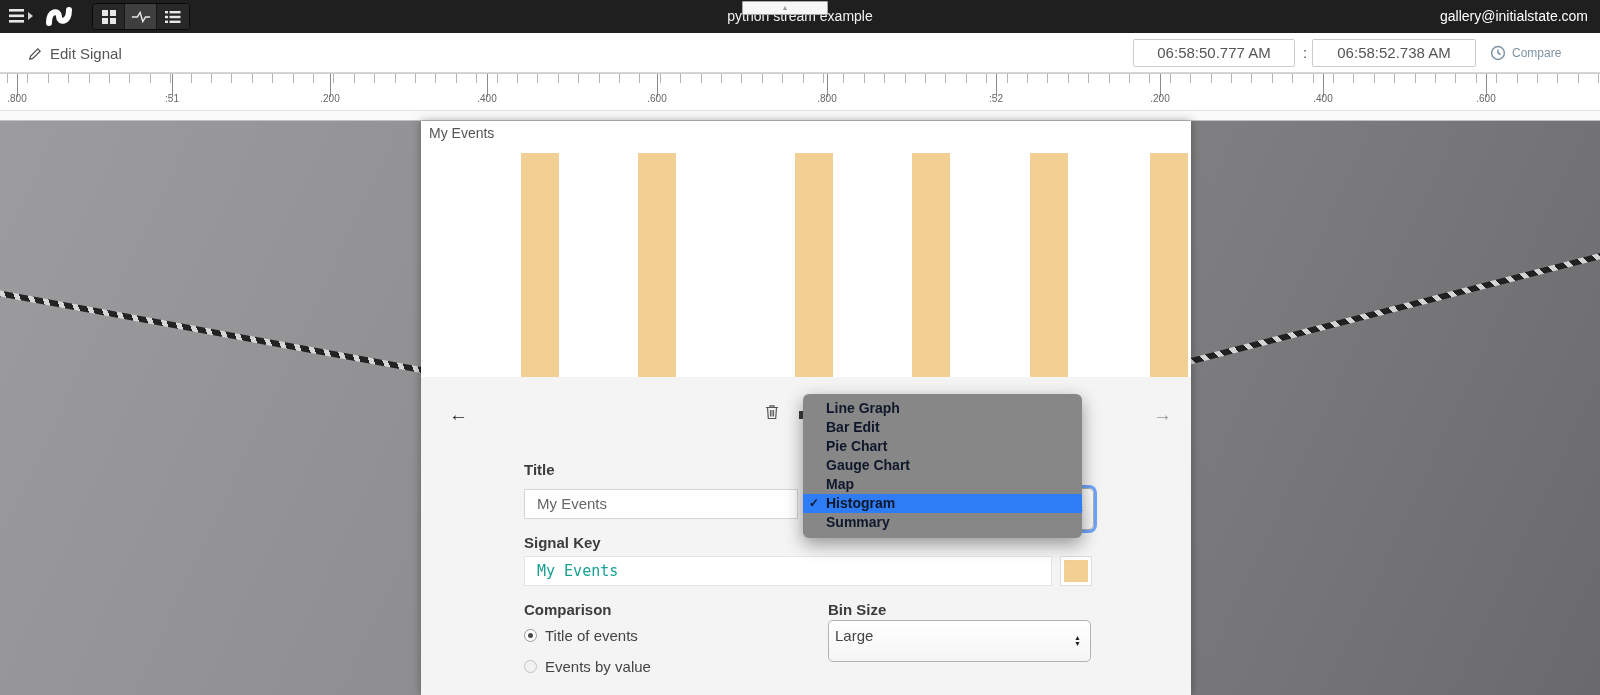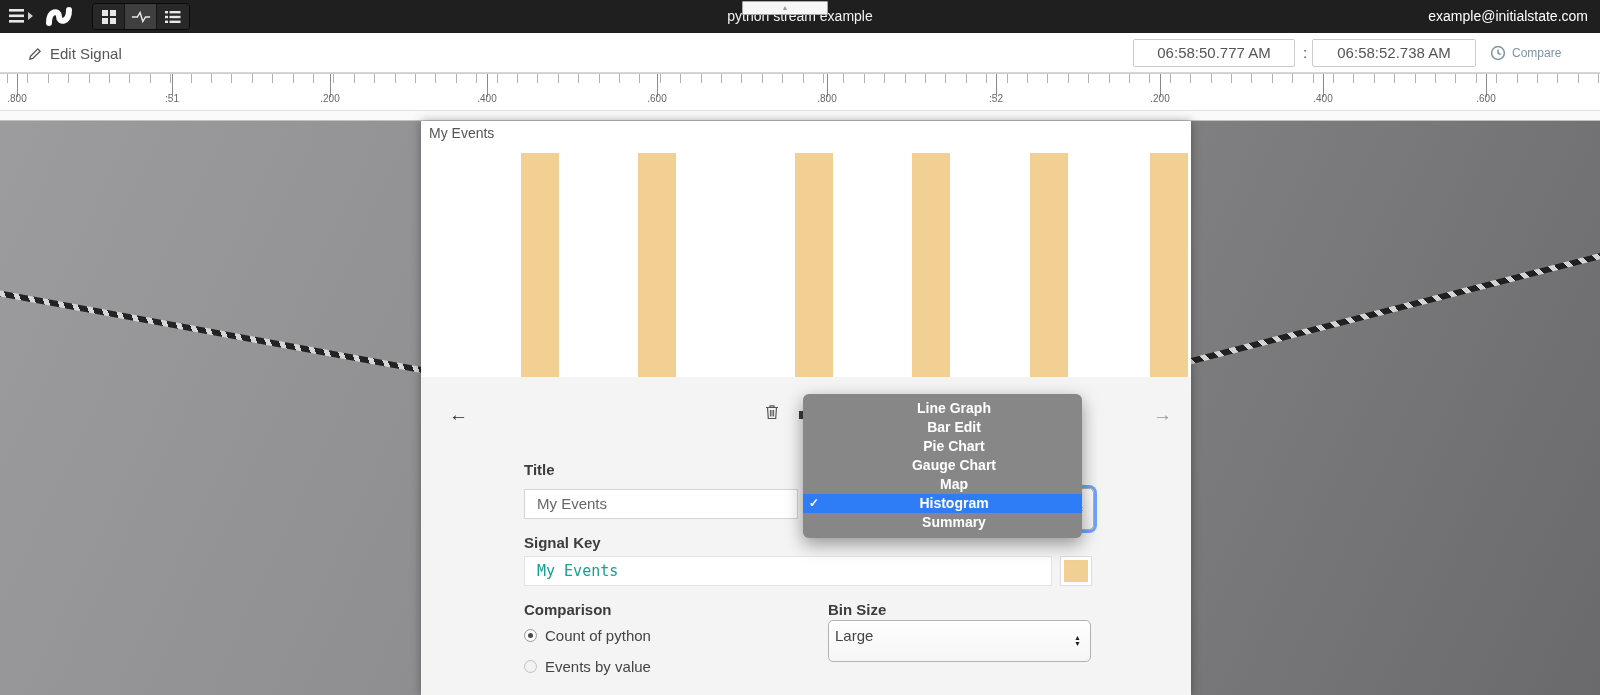--- a/index.html
+++ b/index.html
@@ -67,21 +67,21 @@
   .type-select { left:407px; top:111px; width:266px; box-shadow:0 0 0 3px rgba(77,144,254,.8); z-index:1; }
   .bin-select { left:407px; top:243px; width:263px; }
   .radio-row { position:absolute; left:103px; display:flex; align-items:center; gap:8px; cursor:pointer; }
   .radio { width:13px; height:13px; border-radius:50%; background:#fdfdfd; border:1px solid #9a9a9a; position:relative; }
   .radio.checked::after { content:""; position:absolute; left:3px; top:3px; width:5px; height:5px; border-radius:50%; background:#4a4a4a; }
   .radio.unchecked { border-color:#c2c2c2; background:#f2f2f2; }
   .radio-label { font-size:15px; color:#444; }
 
   
   .popup { position:absolute; left:382px; top:17px; width:279px; background:#878787; border-radius:6px; padding:5px 0 6px 0; box-shadow:0 6px 18px rgba(0,0,0,.4); z-index:4; }
-  .menu-item { position:relative; height:19px; line-height:19px; padding-left:23px; color:#ffffff; font-size:14px; font-weight:bold; cursor:pointer; white-space:nowrap;text-align:center; }
+  .menu-item { position:relative; height:19px; line-height:19px; padding-left:23px; color:#0f172a; font-size:14px; font-weight:bold; cursor:pointer; white-space:nowrap; }
   .menu-item.selected { background:#2e7cf6; }
   .menu-check { position:absolute; left:6px; top:0; font-size:12px; }
 </style>
 </head>
 <body>
 
 <div class="topbar">
   <div class="menu-btn">
     <svg width="26" height="20" viewBox="0 0 26 20">
       <rect x="1" y="3" width="15" height="2.6" fill="#e8e8e8"></rect>
@@ -114,21 +114,21 @@
         <rect x="0" y="1" width="3" height="2.4" fill="#e8e8e8"></rect>
           <rect x="4.5" y="1" width="11" height="2.4" fill="#e8e8e8"></rect>
         <rect x="0" y="5.8" width="3" height="2.4" fill="#e8e8e8"></rect>
           <rect x="4.5" y="5.8" width="11" height="2.4" fill="#e8e8e8"></rect>
         <rect x="0" y="10.6" width="3" height="2.4" fill="#e8e8e8"></rect>
           <rect x="4.5" y="10.6" width="11" height="2.4" fill="#e8e8e8"></rect>
       </svg>
     </div>
   </div>
   <div class="page-title">python stream example</div>
-  <div class="account">example@initialstate.com</div>
+  <div class="account">gallery@initialstate.com</div>
 </div>
 
 <div class="toolbar">
   <div class="edit-tiles">
     <svg width="15" height="15" viewBox="0 0 15 15">
       <path d="M2.5 10.2 L9.8 2.9 L12.1 5.2 L4.8 12.5 L1.8 13.2 Z" fill="none" stroke="#555" stroke-width="1.3"></path>
     </svg>
     <span>Edit Signal</span>
   </div>
   <div class="time-input t1">06:58:50.777 AM</div>
@@ -209,21 +209,21 @@
       <div class="text-input signal-input" style="left:103px; top:179px; width:528px;">My Events</div>
       <div class="swatch">
           <div class="swatch-inner" id="swatchInner" style="background: rgb(242, 207, 146);"></div>
         </div>
 
       <div class="fld-label" style="left:103px; top:224px;">Comparison</div>
       <div class="fld-label" style="left:407px; top:224px;">Bin Size</div>
 
       <div class="radio-row" style="top:250px;">
         <span class="radio checked"></span>
-        <span class="radio-label">Count of python</span>
+        <span class="radio-label">Title of events</span>
       </div>
       <div class="radio-row" style="top:281px;">
         <span class="radio unchecked"></span>
         <span class="radio-label">Events by value</span>
       </div>
 
       <div class="select bin-select">
         <span>Large</span>
         <div class="stepper">
             <span>▲</span>

